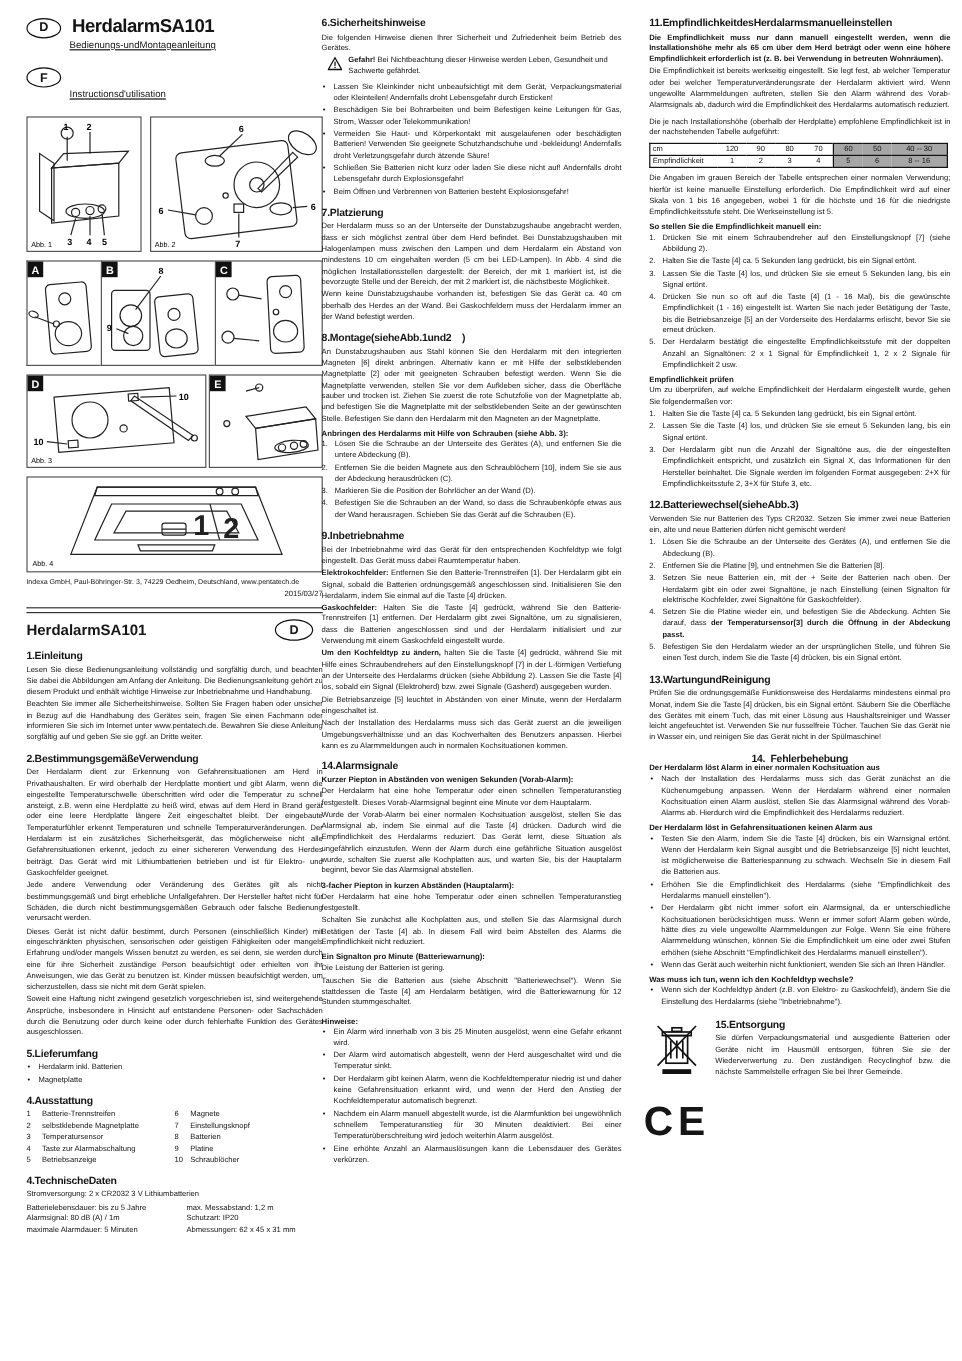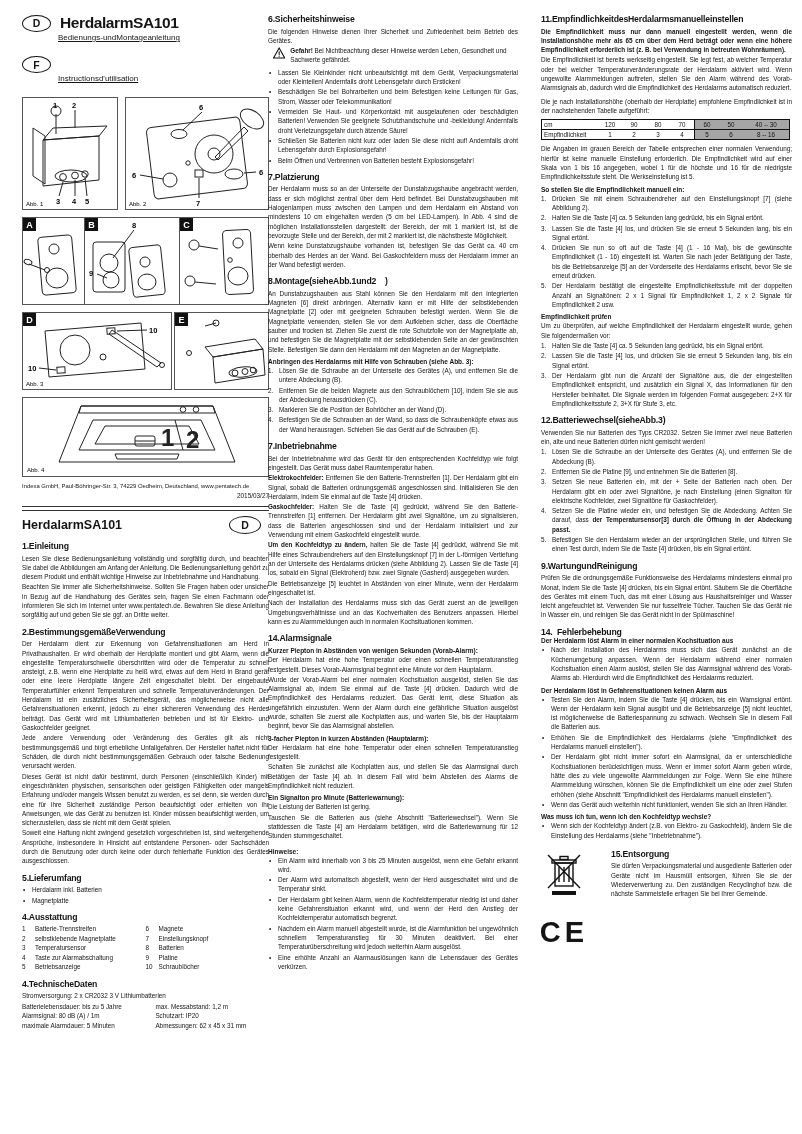--- a/index.html
+++ b/index.html
@@ -56,24 +56,24 @@
   
   table.sens{border-collapse:collapse;margin:4px 0 4px;border:1px solid #111;}
   table.sens td{padding:1px 2px;font-size:6.3px;text-align:center;}
   table.sens td.lbl{text-align:left;width:52px;}
   table.sens tr.top td{border-bottom:1px solid #111;}
   td.num{width:20px;}
   td.wide{width:42px;}
   td.gray{background:#a6a6a6;}
   td.gray-first{border-left:1px solid #111;}
   
-  .icon-row{display:flex;gap:24px;margin-top:9px;}
+  .icon-row{display:flex;gap:9px;margin-top:9px;}
   .icon-box{width:46px;flex:none;display:flex;justify-content:center;padding-top:3px;}
   .icon-row h2{margin-top:0;}
-  .ce-mark{font-size:29px;letter-spacing:4px;font-weight:bold;line-height:1;margin-top:6px;}
+  .ce-mark{font-size:34px;letter-spacing:4px;font-weight:bold;line-height:1;margin-top:6px;}
 </style>
 </head>
 <body>
 
 <div class="page">
 
   <section class="col col-left">
 
     <div class="lang-block">
       <div class="lang-row">
@@ -367,21 +367,21 @@
     <h2>8.Montage(sieheAbb.1und2&nbsp;&nbsp;&nbsp;&nbsp;)</h2>
     <p class="gap">An Dunstabzugshauben aus Stahl können Sie den Herdalarm mit den integrierten Magneten [6] direkt anbringen. Alternativ kann er mit Hilfe der selbstklebenden Magnetplatte [2] oder mit geeigneten Schrauben befestigt werden. Wenn Sie die Magnetplatte verwenden, stellen Sie vor dem Aufkleben sicher, dass die Oberfläche sauber und trocken ist. Ziehen Sie zuerst die rote Schutzfolie von der Magnetplatte ab, und befestigen Sie die Magnetplatte mit der selbstklebenden Seite an der gewünschten Stelle. Befestigen Sie dann den Herdalarm mit den Magneten an der Magnetplatte.</p>
     <h3>Anbringen des Herdalarms mit Hilfe von Schrauben (siehe Abb. 3):</h3>
     <div class="ol">
       <div class="li">Lösen Sie die Schraube an der Unterseite des Gerätes (A), und entfernen Sie die untere Abdeckung (B).</div>
       <div class="li">Entfernen Sie die beiden Magnete aus den Schraublöchern [10], indem Sie sie aus der Abdeckung herausdrücken (C).</div>
       <div class="li">Markieren Sie die Position der Bohrlöcher an der Wand (D).</div>
       <div class="li">Befestigen Sie die Schrauben an der Wand, so dass die Schraubenköpfe etwas aus der Wand herausragen. Schieben Sie das Gerät auf die Schrauben (E).</div>
     </div>
 
-    <h2>7.Inbetriebnahme</h2>
+    <h2>9.Inbetriebnahme</h2>
     <p>Bei der Inbetriebnahme wird das Gerät für den entsprechenden Kochfeldtyp wie folgt eingestellt. Das Gerät muss dabei Raumtemperatur haben.</p>
     <p><b>Elektrokochfelder:</b> <span>Entfernen Sie den Batterie-Trennstreifen [1]. Der Herdalarm gibt ein Signal, sobald die Batterien ordnungsgemäß angeschlossen sind. Initialisieren Sie den Herdalarm, indem Sie einmal auf die Taste [4] drücken.</span></p>
     <p><b>Gaskochfelder:</b> <span>Halten Sie die Taste [4] gedrückt, während Sie den Batterie-Trennstreifen [1] entfernen. Der Herdalarm gibt zwei Signaltöne, um zu signalisieren, dass die Batterien angeschlossen sind und der Herdalarm initialisiert und zur Verwendung mit einem Gaskochfeld eingestellt wurde.</span></p>
     <p><b>Um den Kochfeldtyp zu ändern,</b> <span>halten Sie die Taste [4] gedrückt, während Sie mit Hilfe eines Schraubendrehers auf den Einstellungsknopf [7] in der L-förmigen Vertiefung an der Unterseite des Herdalarms drücken (siehe Abbildung 2). Lassen Sie die Taste [4] los, sobald ein Signal (Elektroherd) bzw. zwei Signale (Gasherd) ausgegeben wurden.</span></p>
     <p>Die Betriebsanzeige [5] leuchtet in Abständen von einer Minute, wenn der Herdalarm eingeschaltet ist.</p>
     <p class="gap">Nach der Installation des Herdalarms muss sich das Gerät zuerst an die jeweiligen Umgebungsverhältnisse und an das Kochverhalten des Benutzers anpassen. Hierbei kann es zu Alarmmeldungen auch in normalen Kochsituationen kommen.</p>
 
     <h2>14.Alarmsignale</h2>
     <h3>Kurzer Piepton in Abständen von wenigen Sekunden (Vorab-Alarm):</h3>
     <p>Der Herdalarm hat eine hohe Temperatur oder einen schnellen Temperaturanstieg festgestellt. Dieses Vorab-Alarmsignal beginnt eine Minute vor dem Hauptalarm.</p>
@@ -454,24 +454,24 @@
     <h2>12.Batteriewechsel(sieheAbb.3)</h2>
     <p>Verwenden Sie nur Batterien des Typs CR2032. Setzen Sie immer zwei neue Batterien ein, alte und neue Batterien dürfen nicht gemischt werden!</p>
     <div class="ol">
       <div class="li">Lösen Sie die Schraube an der Unterseite des Gerätes (A), und entfernen Sie die Abdeckung (B).</div>
       <div class="li">Entfernen Sie die Platine [9], und entnehmen Sie die Batterien [8].</div>
       <div class="li">Setzen Sie neue Batterien ein, mit der + Seite der Batterien nach oben. Der Herdalarm gibt ein oder zwei Signaltöne, je nach Einstellung (einen Signalton für elektrische Kochfelder, zwei Signaltöne für Gaskochfelder).</div>
       <div class="li"><span>Setzen Sie die Platine wieder ein, und befestigen Sie die Abdeckung. Achten Sie darauf, dass</span> <b>der Temperatursensor[3] durch die Öffnung in der Abdeckung passt.</b></div>
       <div class="li">Befestigen Sie den Herdalarm wieder an der ursprünglichen Stelle, und führen Sie einen Test durch, indem Sie die Taste [4] drücken, bis ein Signal ertönt.</div>
     </div>
 
-    <h2>9.WartungundReinigung</h2>
+    <h2>13.WartungundReinigung</h2>
     <p class="gap">Prüfen Sie die ordnungsgemäße Funktionsweise des Herdalarms mindestens einmal pro Monat, indem Sie die Taste [4] drücken, bis ein Signal ertönt. Säubern Sie die Oberfläche des Gerätes mit einem Tuch, das mit einer Lösung aus Haushaltsreiniger und Wasser leicht angefeuchtet ist. Verwenden Sie nur fusselfreie Tücher. Tauchen Sie das Gerät nie in Wasser ein, und reinigen Sie das Gerät nicht in der Spülmaschine!</p>
 
-    <h2 style="margin-bottom:0.5px;">14.&nbsp; Fehlerbehebung</h2>
+    <h2 style="margin-bottom:0.5px;text-align:center;">14.&nbsp; Fehlerbehebung</h2>
     <h3 style="margin-top:0;">Der Herdalarm löst Alarm in einer normalen Kochsituation aus</h3>
     <div class="ul">
       <div class="li">Nach der Installation des Herdalarms muss sich das Gerät zunächst an die Küchenumgebung anpassen. Wenn der Herdalarm während einer normalen Kochsituation einen Alarm auslöst, stellen Sie das Alarmsignal während des Vorab-Alarms ab. Hierdurch wird die Empfindlichkeit des Herdalarms reduziert.</div>
     </div>
     <h3>Der Herdalarm löst in Gefahrensituationen keinen Alarm aus</h3>
     <div class="ul">
       <div class="li">Testen Sie den Alarm, indem Sie die Taste [4] drücken, bis ein Warnsignal ertönt. Wenn der Herdalarm kein Signal ausgibt und die Betriebsanzeige [5] nicht leuchtet, ist möglicherweise die Batteriespannung zu schwach. Wechseln Sie in diesem Fall die Batterien aus.</div>
       <div class="li">Erhöhen Sie die Empfindlichkeit des Herdalarms (siehe "Empfindlichkeit des Herdalarms manuell einstellen").</div>
       <div class="li">Der Herdalarm gibt nicht immer sofort ein Alarmsignal, da er unterschiedliche Kochsituationen berücksichtigen muss. Wenn er immer sofort Alarm geben würde, hätte dies zu viele ungewollte Alarmmeldungen zur Folge. Wenn Sie eine frühere Alarmmeldung wünschen, können Sie die Empfindlichkeit um eine oder zwei Stufen erhöhen (siehe Abschnitt "Empfindlichkeit des Herdalarms manuell einstellen").</div>
       <div class="li">Wenn das Gerät auch weiterhin nicht funktioniert, wenden Sie sich an Ihren Händler.</div>

